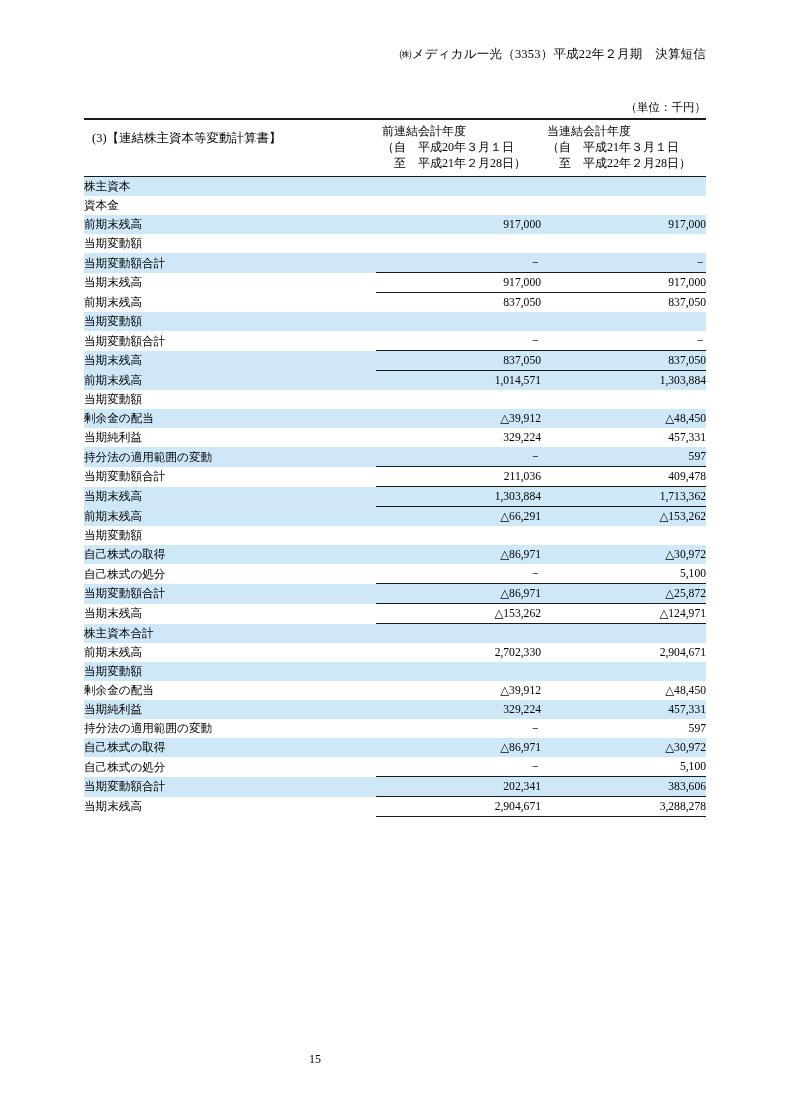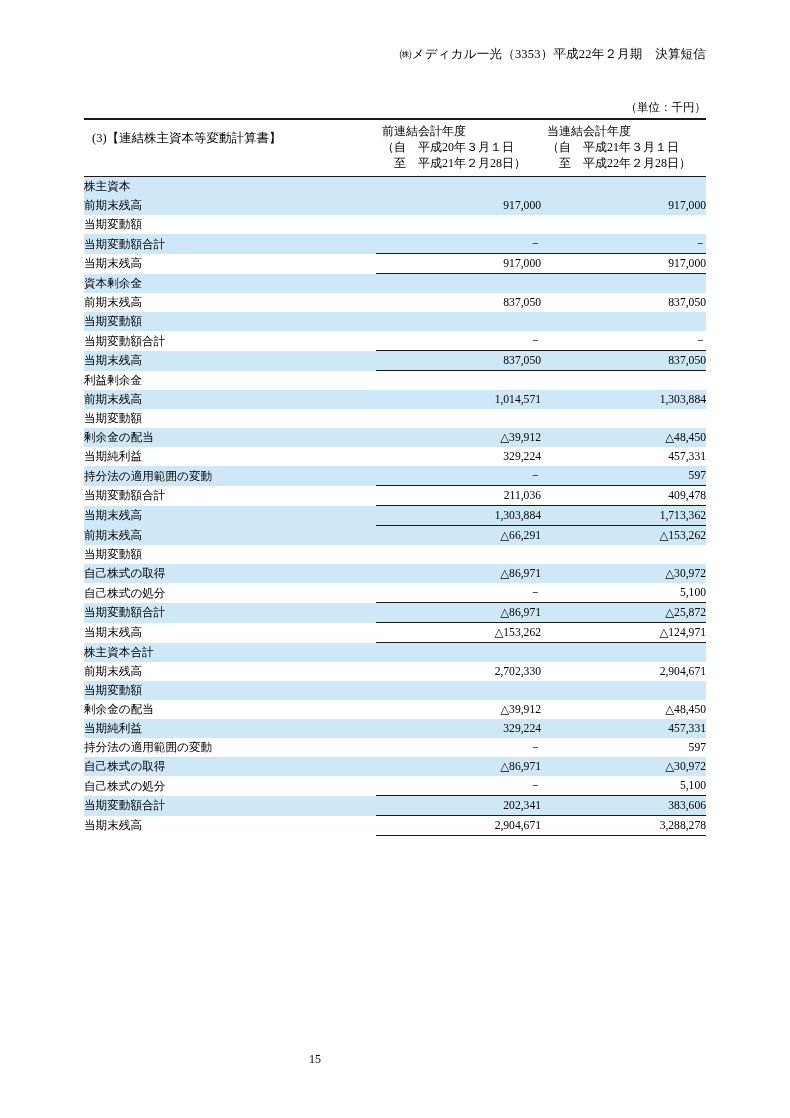--- a/index.html
+++ b/index.html
@@ -181,69 +181,64 @@
           <td></td>
       </tr>
     </thead>
 
     <tbody id="sce-body">
         <tr class="data-row shade">
           <td class="lbl ind0">株主資本</td>
           <td class="num"></td>
           <td class="num"></td>
         </tr>
+        <tr class="data-row">
+          <td class="lbl ind1">資本金</td>
+          <td class="num"></td>
+          <td class="num"></td>
+        </tr>
         <tr class="data-row shade">
           <td class="lbl ind2">前期末残高</td>
           <td class="num">917,000</td>
           <td class="num">917,000</td>
         </tr>
         <tr class="data-row">
           <td class="lbl ind2">当期変動額</td>
           <td class="num"></td>
           <td class="num"></td>
         </tr>
         <tr class="data-row shade subtotal">
           <td class="lbl ind3">当期変動額合計</td>
           <td class="num">－</td>
           <td class="num">－</td>
         </tr>
         <tr class="data-row subtotal">
           <td class="lbl ind2">当期末残高</td>
           <td class="num">917,000</td>
           <td class="num">917,000</td>
         </tr>
-        <tr class="data-row shade">
-          <td class="lbl ind1">資本剰余金</td>
-          <td class="num"></td>
-          <td class="num"></td>
-        </tr>
         <tr class="data-row">
           <td class="lbl ind2">前期末残高</td>
           <td class="num">837,050</td>
           <td class="num">837,050</td>
         </tr>
         <tr class="data-row shade">
           <td class="lbl ind2">当期変動額</td>
           <td class="num"></td>
           <td class="num"></td>
         </tr>
         <tr class="data-row subtotal">
           <td class="lbl ind3">当期変動額合計</td>
           <td class="num">－</td>
           <td class="num">－</td>
         </tr>
         <tr class="data-row shade subtotal">
           <td class="lbl ind2">当期末残高</td>
           <td class="num">837,050</td>
           <td class="num">837,050</td>
-        </tr>
-        <tr class="data-row">
-          <td class="lbl ind1">利益剰余金</td>
-          <td class="num"></td>
-          <td class="num"></td>
         </tr>
         <tr class="data-row shade">
           <td class="lbl ind2">前期末残高</td>
           <td class="num">1,014,571</td>
           <td class="num">1,303,884</td>
         </tr>
         <tr class="data-row">
           <td class="lbl ind2">当期変動額</td>
           <td class="num"></td>
           <td class="num"></td>

